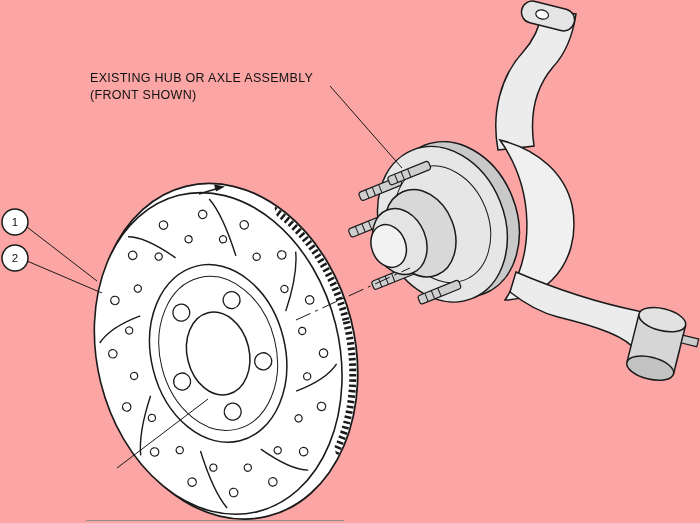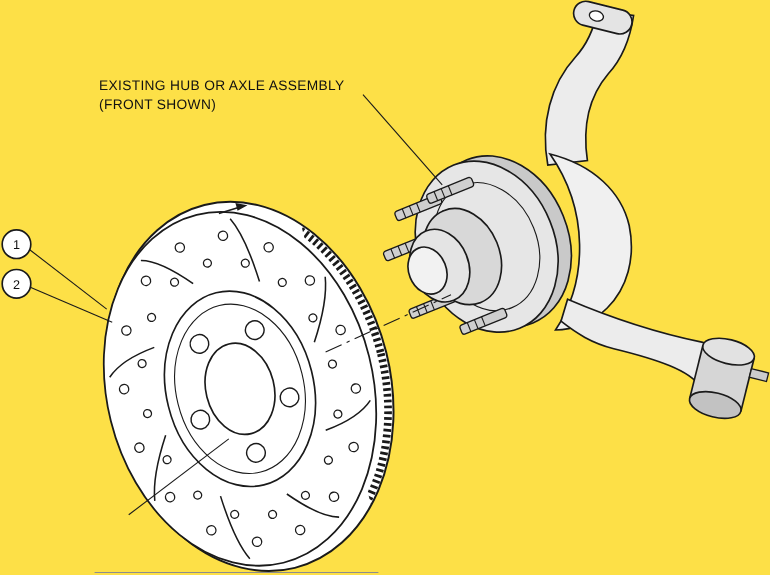--- a/index.html
+++ b/index.html
@@ -1,16 +1,16 @@
 <!DOCTYPE html>
 <html><head>
 <meta charset="utf-8">
 <style>
   html,body{margin:0;padding:0;background:#ffffff;}
-  .stage{position:relative;width:700px;height:523px;background:#fde047;overflow:hidden;
+  .stage{position:relative;width:700px;height:523px;background:#fca5a5;overflow:hidden;
          font-family:"Liberation Sans", sans-serif;}
   svg text{font-family:"Liberation Sans", sans-serif;fill:#111;}
   .lbl{font-size:12.5px;letter-spacing:.3px;}
   .callout-num{font-size:11.5px;}
   .ln{stroke:#1a1a1a;stroke-width:1;fill:none;}
 </style>
 </head>
 <body>
 
 <div class="stage">

